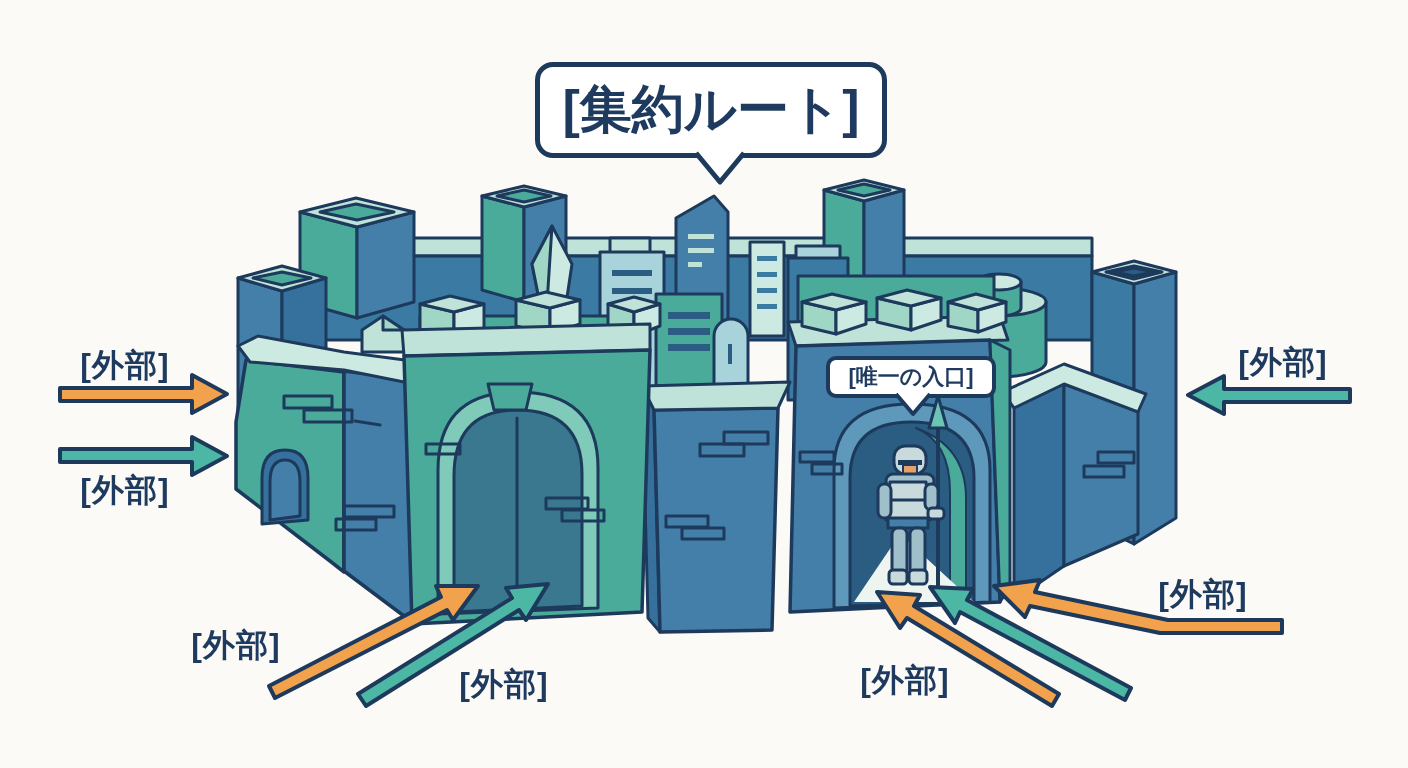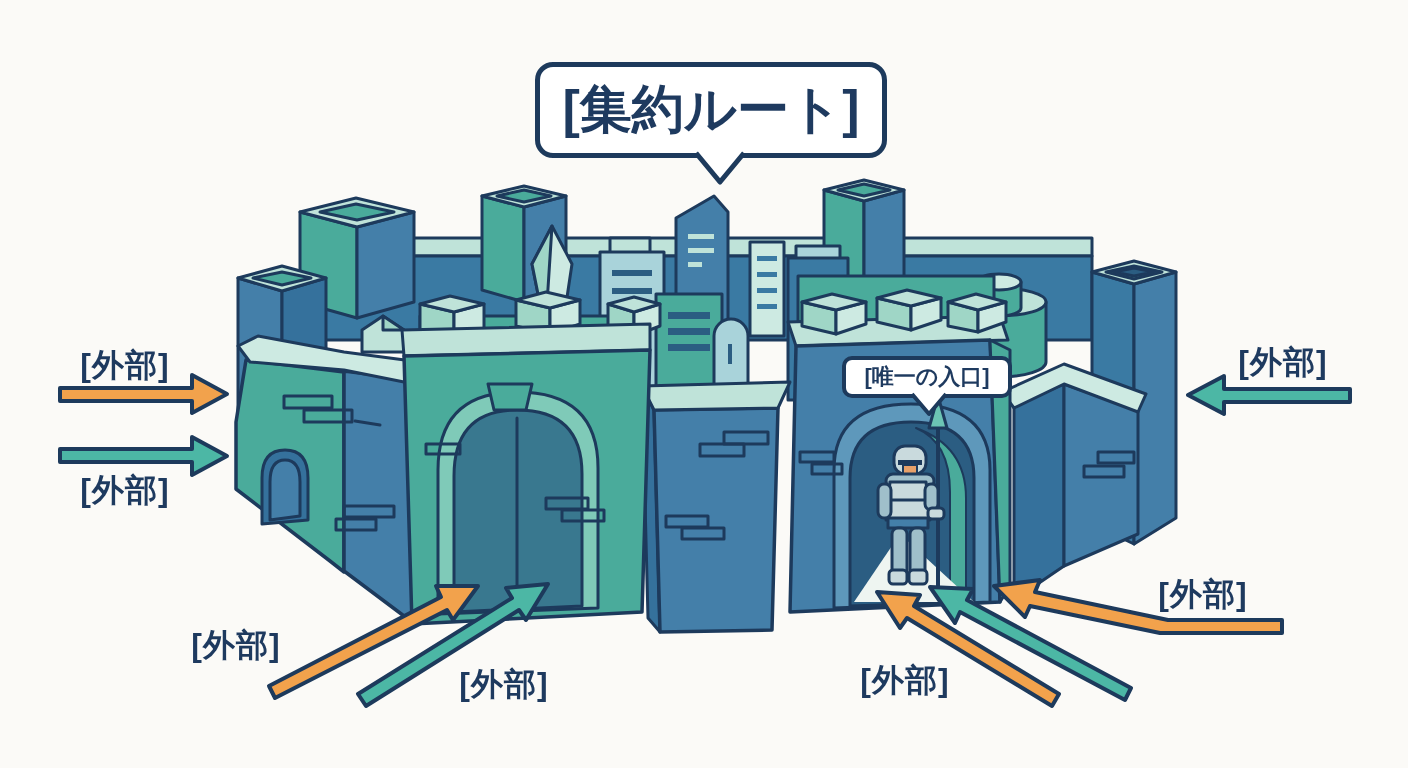--- a/index.html
+++ b/index.html
@@ -16,21 +16,21 @@
   }
   .bubble{
     position:absolute;background:var(--bubble-bg,#fff);
     border:5px solid var(--outline,#1d3a5c);border-radius:18px;
     display:flex;align-items:center;justify-content:center;
     color:var(--text-navy,#1e3a5f);font-weight:700;z-index:3;
     box-sizing:border-box;
   }
   .bubble .tail{position:absolute;left:0;bottom:0;overflow:visible;}
   #bubble-aggregation{left:535px;top:62px;width:352px;height:96px;font-size:52px;}
-  #bubble-entrance{left:826px;top:356px;width:170px;height:42px;font-size:22px;border-width:4px;border-radius:10px;margin-left:16px;}
+  #bubble-entrance{left:826px;top:356px;width:170px;height:42px;font-size:22px;border-width:4px;border-radius:10px;}
 </style>
 </head>
 <body>
 
 <svg id="scene" viewBox="0 0 1408 768" xmlns="http://www.w3.org/2000/svg" stroke-linejoin="round" stroke-linecap="round">
 
   <g stroke="var(--outline)" stroke-width="3">
     <rect x="318" y="238" width="774" height="18" fill="var(--mint)"></rect>
     <rect x="318" y="256" width="774" height="84" fill="var(--wall-blue-mid)"></rect>
   </g>

